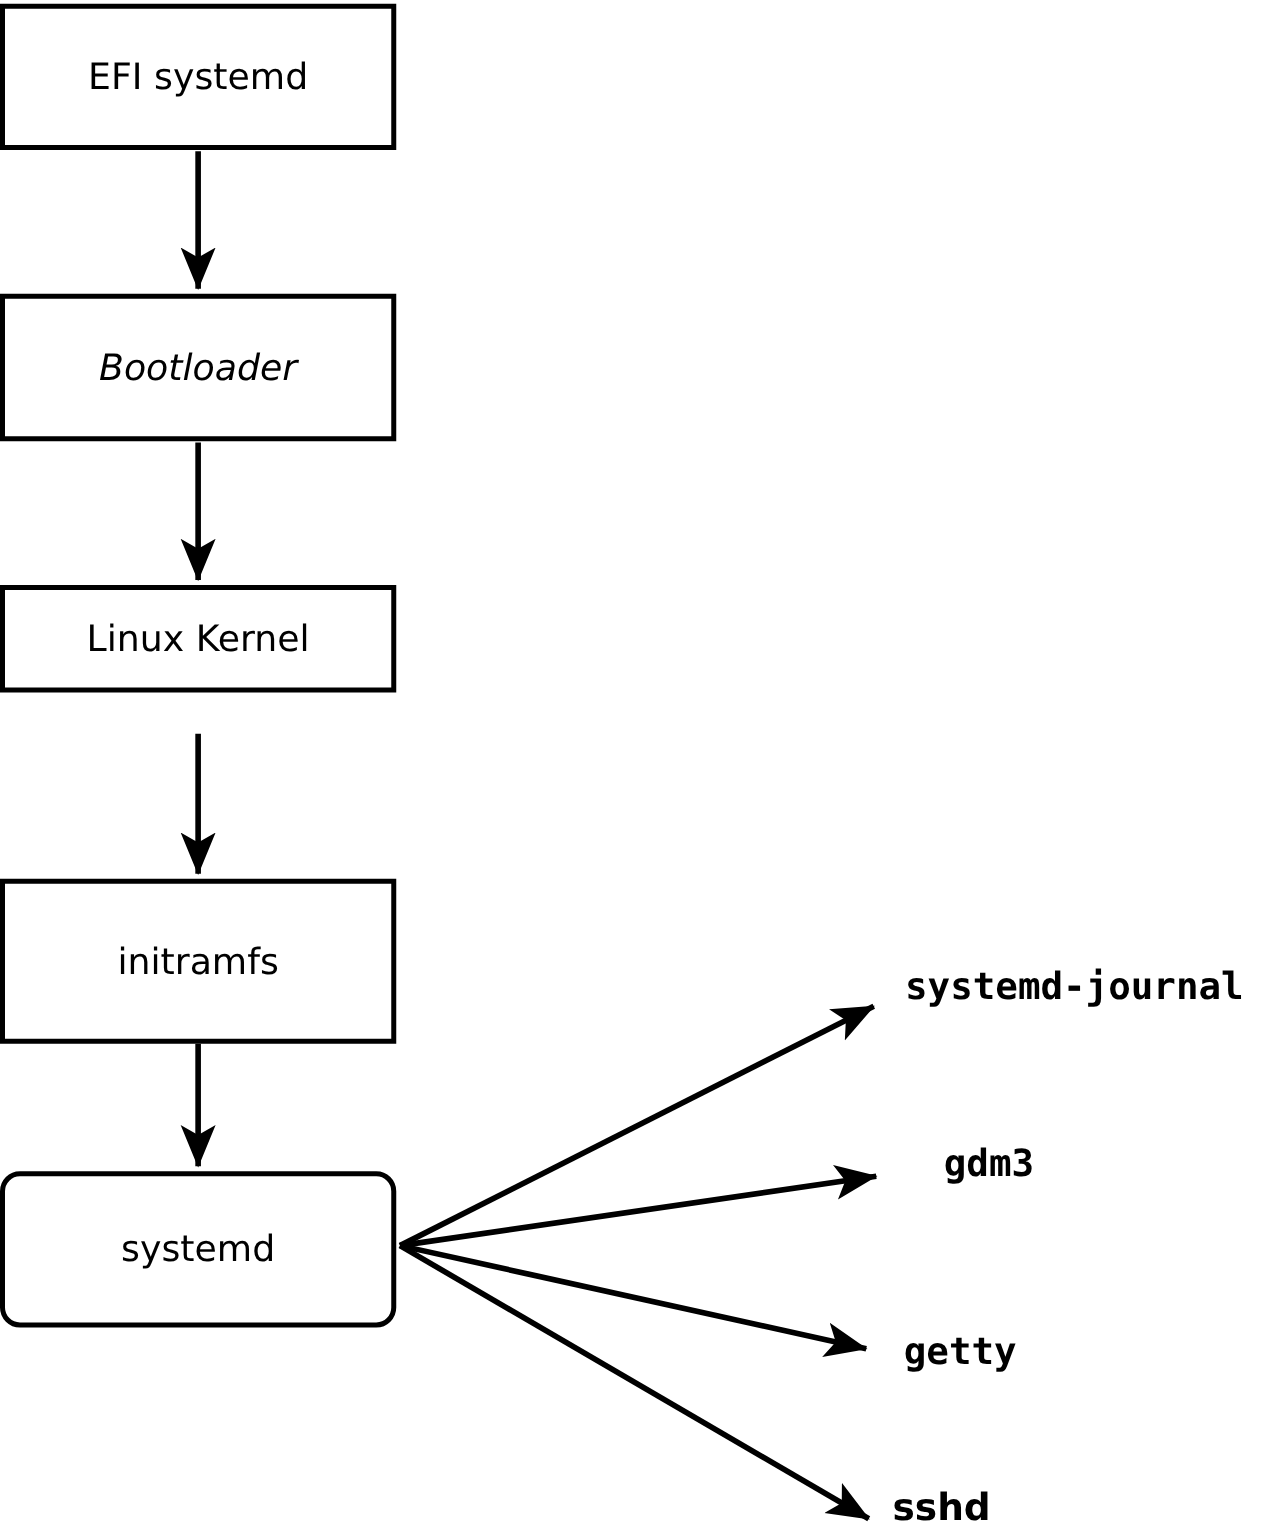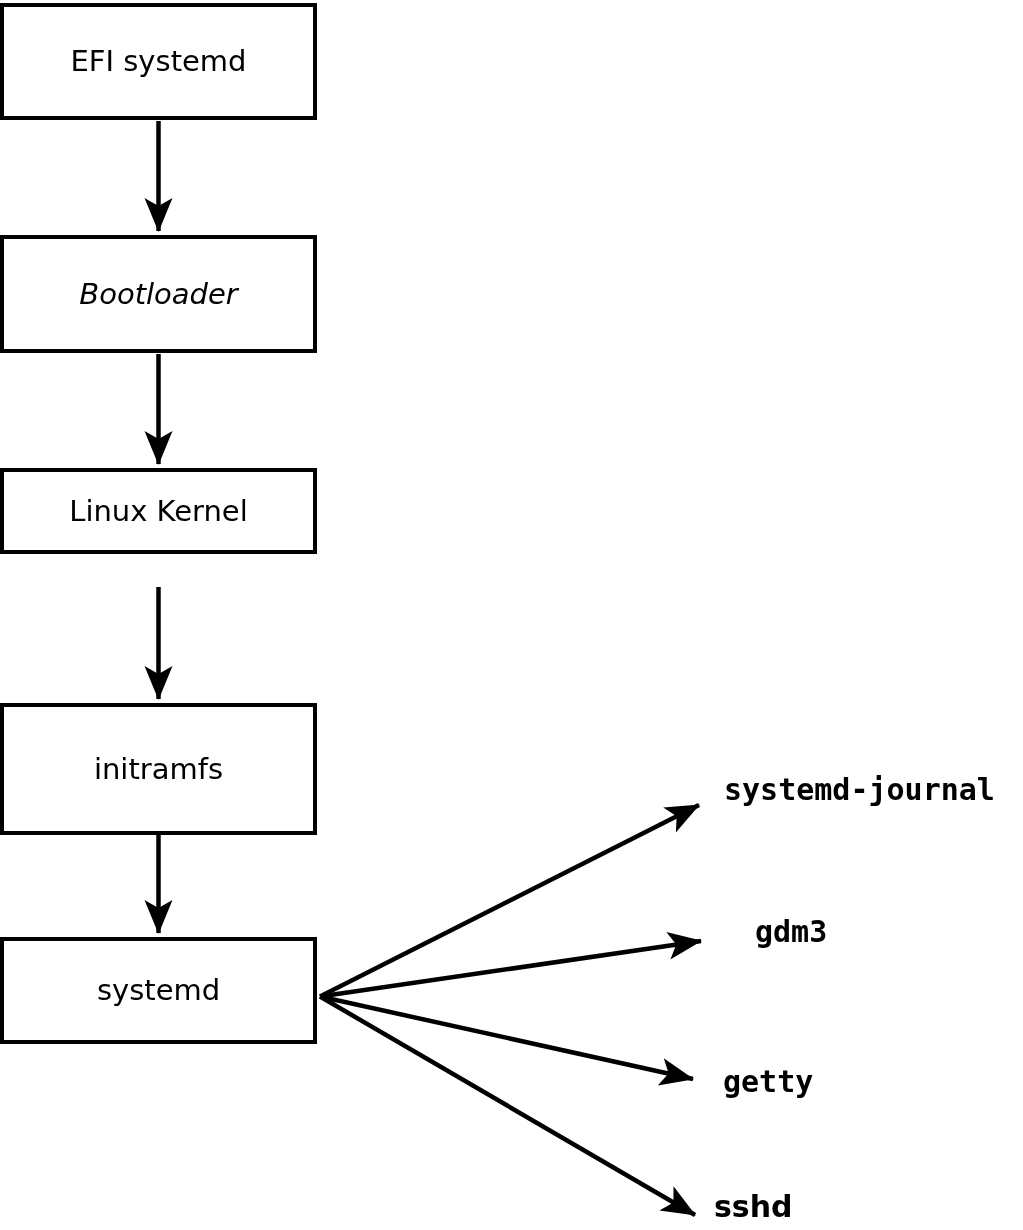--- a/index.html
+++ b/index.html
@@ -93,21 +93,21 @@
   </div>
 
   <div class="node-box" style="top:468px;height:86px;">
     <span>Linux Kernel</span>
   </div>
 
   <div class="node-box" style="top:703px;height:132px;text-align:center;">
     <span>initramfs</span>
   </div>
 
-  <div class="node-box" style="top:937px;height:107px;">
+  <div class="node-box" style="top:937px;height:125px;border-radius:16px;">
     <span>systemd</span>
   </div>
 
 
   <div class="target-label mono" style="left:724px;top:772px;">systemd-journal</div>
 
   <div class="target-label mono" style="left:723px;top:914px;margin-left:32px;">gdm3</div>
 
   <div class="target-label mono" style="left:723px;top:1052px;margin-top:12px;">getty</div>
 

